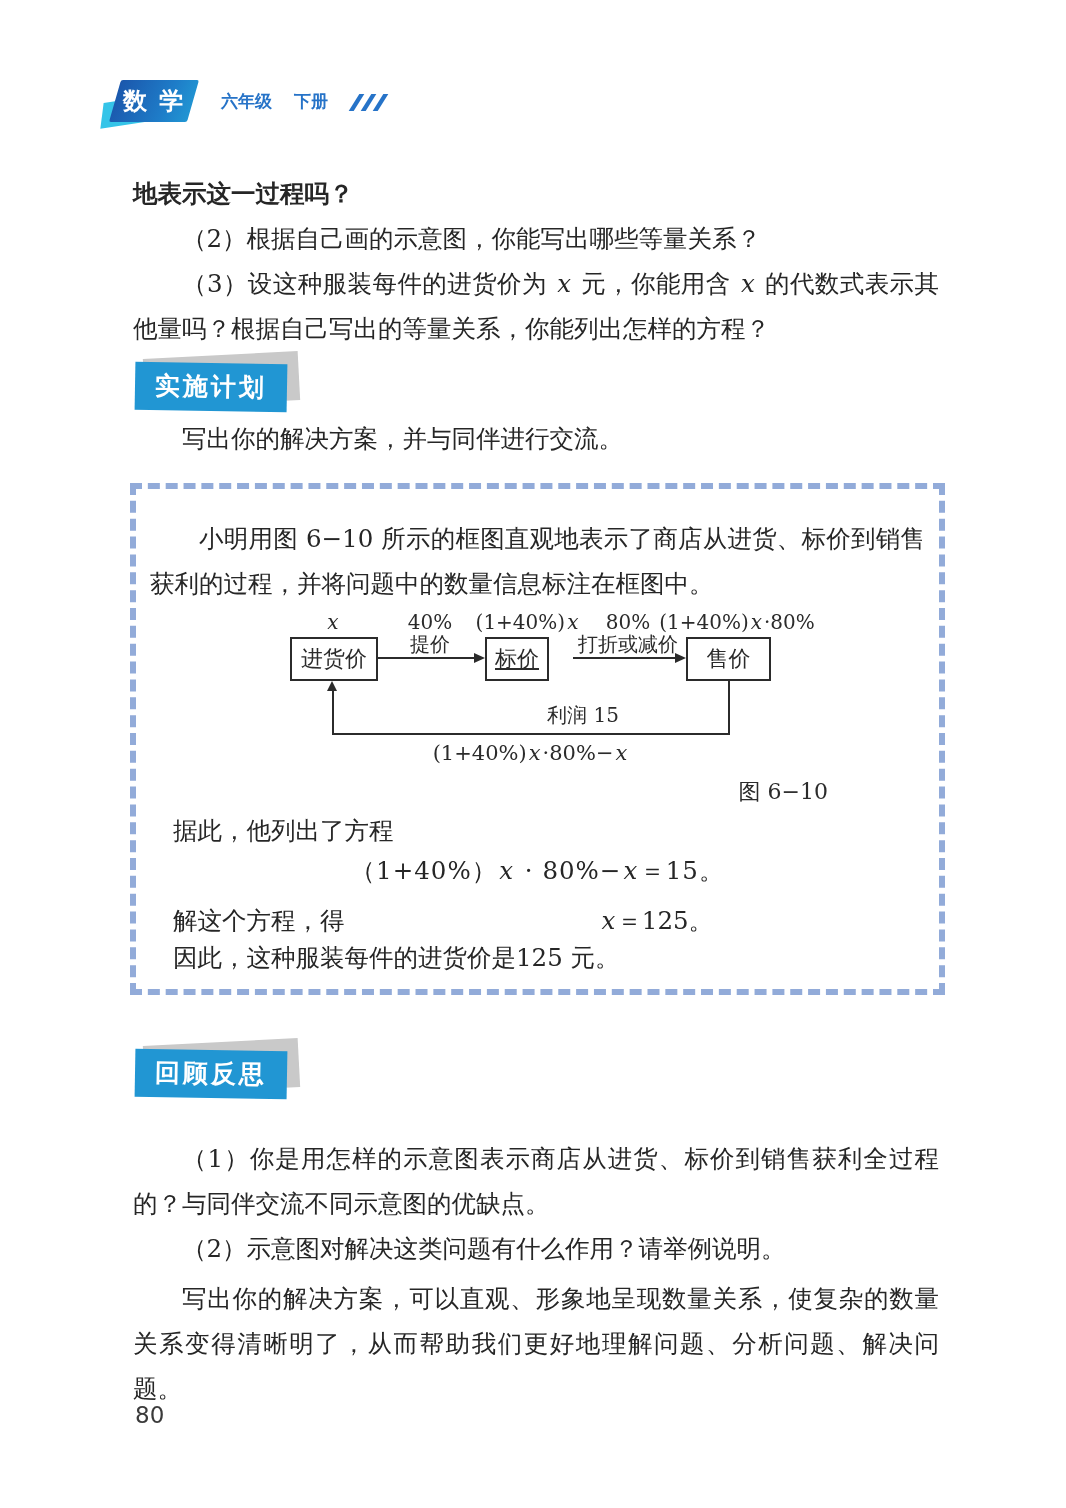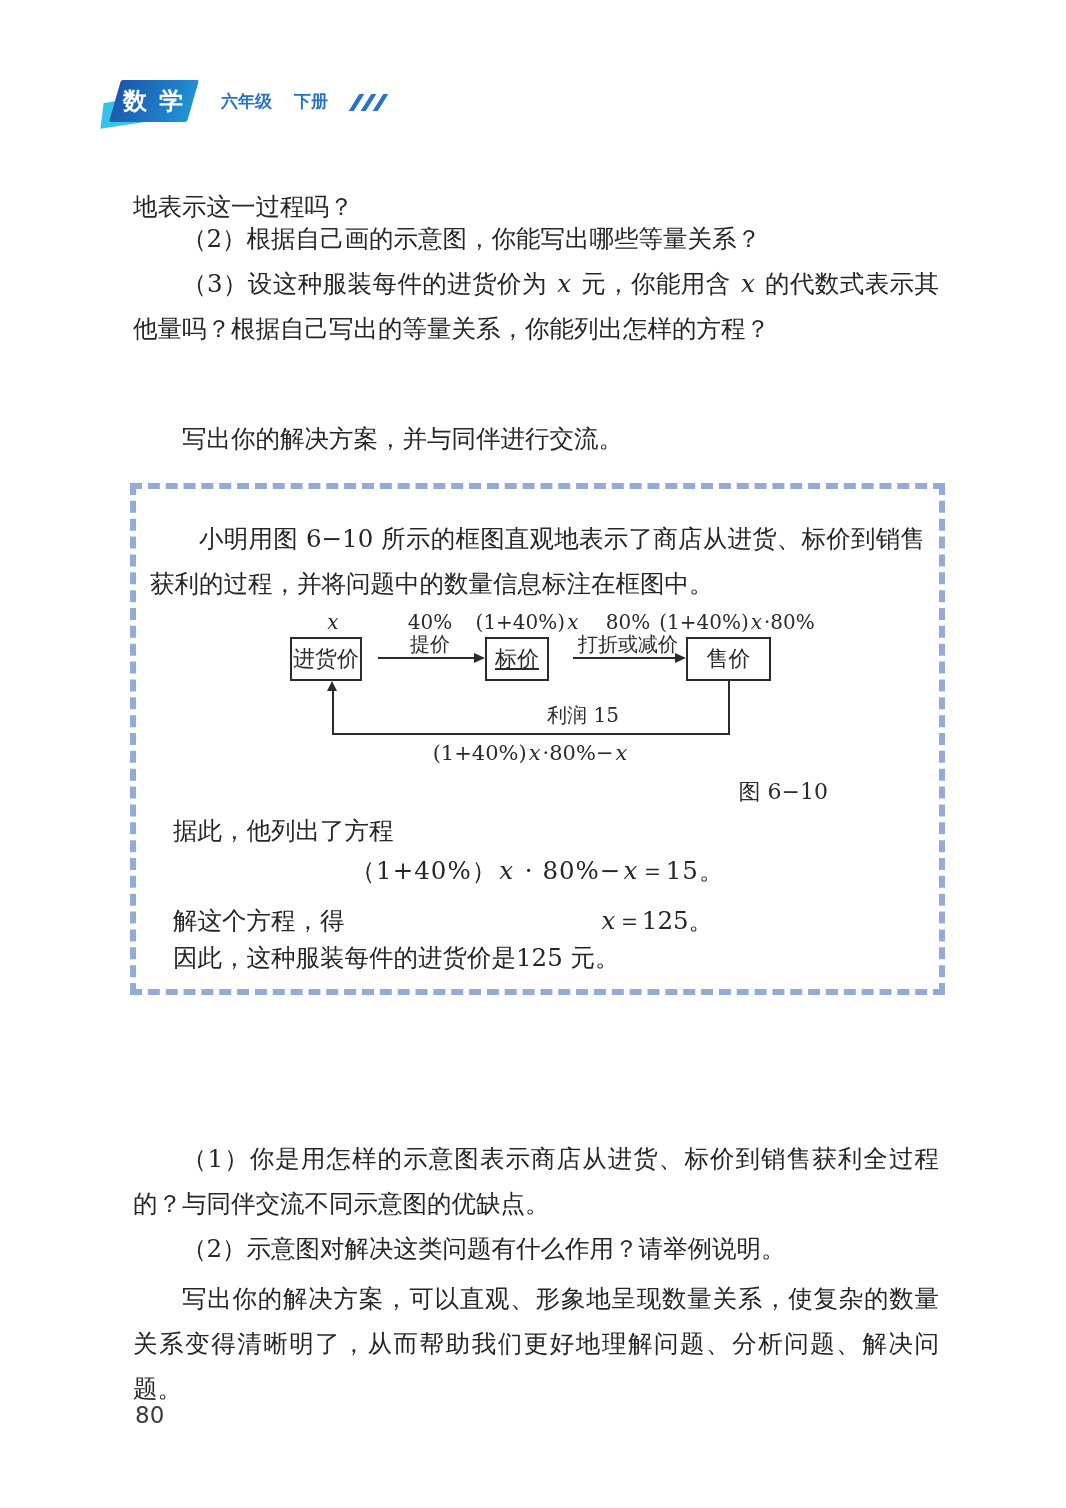--- a/index.html
+++ b/index.html
@@ -28,21 +28,21 @@
     font-weight:bold;font-size:17px;color:#2673c8;}
   .hdr-grade{margin-left:28px;}
   .hdr-vol{margin-left:22px;}
   .slashes{display:flex;margin-left:26px;margin-top:2px;}
   .slashes i{display:block;width:5px;height:17px;background:#2673c8;
     transform:skewX(-32deg);margin-right:7px;}
   
   .para{position:absolute;left:133px;width:806px;
     font-size:24.5px;line-height:45px;text-align:justify;margin:0;}
   .indent{text-indent:2em;}
-  .pos-p1{top:184px;}
+  .pos-p1{top:171px;font-weight:bold;}
   .pos-p2{top:216px;}
   .pos-p3{top:261px;}
   .pos-p5{top:416px;}
   .pos-rq1{top:1136px;}
   .pos-rq2{top:1226px;}
   .pos-summary{top:1276px;}
   .mvar{font-style:italic;font-family:"DejaVu Serif",serif;padding:0 2px;}
   
   .sec-label{position:absolute;left:135px;display:inline-block;}
   .pos-label1{top:363px;}
@@ -71,21 +71,21 @@
   .fc-top{position:absolute;top:0;transform:translateX(-50%);
     white-space:nowrap;line-height:22px;text-align:center;}
   .fc-var{left:85px;font-style:italic;}
   .fc-p2{left:280px;}
   .fc-p3{left:489px;}
   .fc-al1{left:182px;}
   .fc-al2{left:380px;}
   .fc-box{position:absolute;top:26px;height:44px;border:2px solid #2b2b2b;
     box-sizing:border-box;background:#fff;display:flex;align-items:center;
     justify-content:center;font-size:22px;}
-  .fc-box1{left:42px;width:72px;}
+  .fc-box1{left:42px;width:88px;}
   .fc-box2{left:237px;width:64px;text-decoration:underline;}
   .fc-box3{left:438px;width:85px;}
   .fc-line{position:absolute;background:#2b2b2b;}
   .fc-a1{left:130px;top:46px;width:97px;height:2px;}
   .fc-a2{left:325px;top:46px;width:102px;height:2px;}
   .fc-rhead{position:absolute;width:0;height:0;
     border-top:5.5px solid transparent;border-bottom:5.5px solid transparent;
     border-left:11px solid #2b2b2b;}
   .fc-rh1{left:226px;top:41.5px;}
   .fc-rh2{left:427px;top:41.5px;}
@@ -124,20 +124,24 @@
         <i></i>
         <i></i>
         <i></i>
       </span>
   </div>
 
   <p class="para pos-p1">地表示这一过程吗？</p>
   <p class="para indent pos-p2">（2）根据自己画的示意图，你能写出哪些等量关系？</p>
   <p class="para indent pos-p3">（3）设这种服装每件的进货价为 <i class="mvar">x</i> 元，你能用含 <i class="mvar">x</i> 的代数式表示其他量吗？根据自己写出的等量关系，你能列出怎样的方程？</p>
 
+  <div class="sec-label pos-label1">
+    <span class="sec-shadow"></span>
+    <span class="sec-front">实施计划</span>
+  </div>
 
   <p class="para indent pos-p5">写出你的解决方案，并与同伴进行交流。</p>
 
   <div class="dashed-box">
     <p class="box-para">小明用图 6−10 所示的框图直观地表示了商店从进货、标价到销售获利的过程，并将问题中的数量信息标注在框图中。</p>
 
     <div class="flowchart">
       <div class="fc-top fc-var"><i class="mvar">x</i></div>
       <div class="fc-top fc-p2">(1+40%)<i class="mvar">x</i></div>
       <div class="fc-top fc-p3">(1+40%)<i class="mvar">x</i>·80%</div>
@@ -172,20 +176,24 @@
 
     <p class="bline pos-derive">据此，他列出了方程</p>
     <p class="bline pos-eq">（1+40%）<i class="mvar">x</i> · 80%−<i class="mvar">x</i>＝15。</p>
     <div class="bline pos-solve">
       <span>解这个方程，得</span>
       <span class="solution"><i class="mvar">x</i>＝125。</span>
     </div>
     <p class="bline pos-concl">因此，这种服装每件的进货价是125 元。</p>
   </div>
 
+  <div class="sec-label pos-label2">
+    <span class="sec-shadow"></span>
+    <span class="sec-front">回顾反思</span>
+  </div>
 
   <p class="para indent pos-rq1">（1）你是用怎样的示意图表示商店从进货、标价到销售获利全过程的？与同伴交流不同示意图的优缺点。</p>
   <p class="para indent pos-rq2">（2）示意图对解决这类问题有什么作用？请举例说明。</p>
 
   <p class="para indent pos-summary">写出你的解决方案，可以直观、形象地呈现数量关系，使复杂的数量关系变得清晰明了，从而帮助我们更好地理解问题、分析问题、解决问题。</p>
 
   <div class="page-num">80</div>
 </div>
 
 </body></html>

